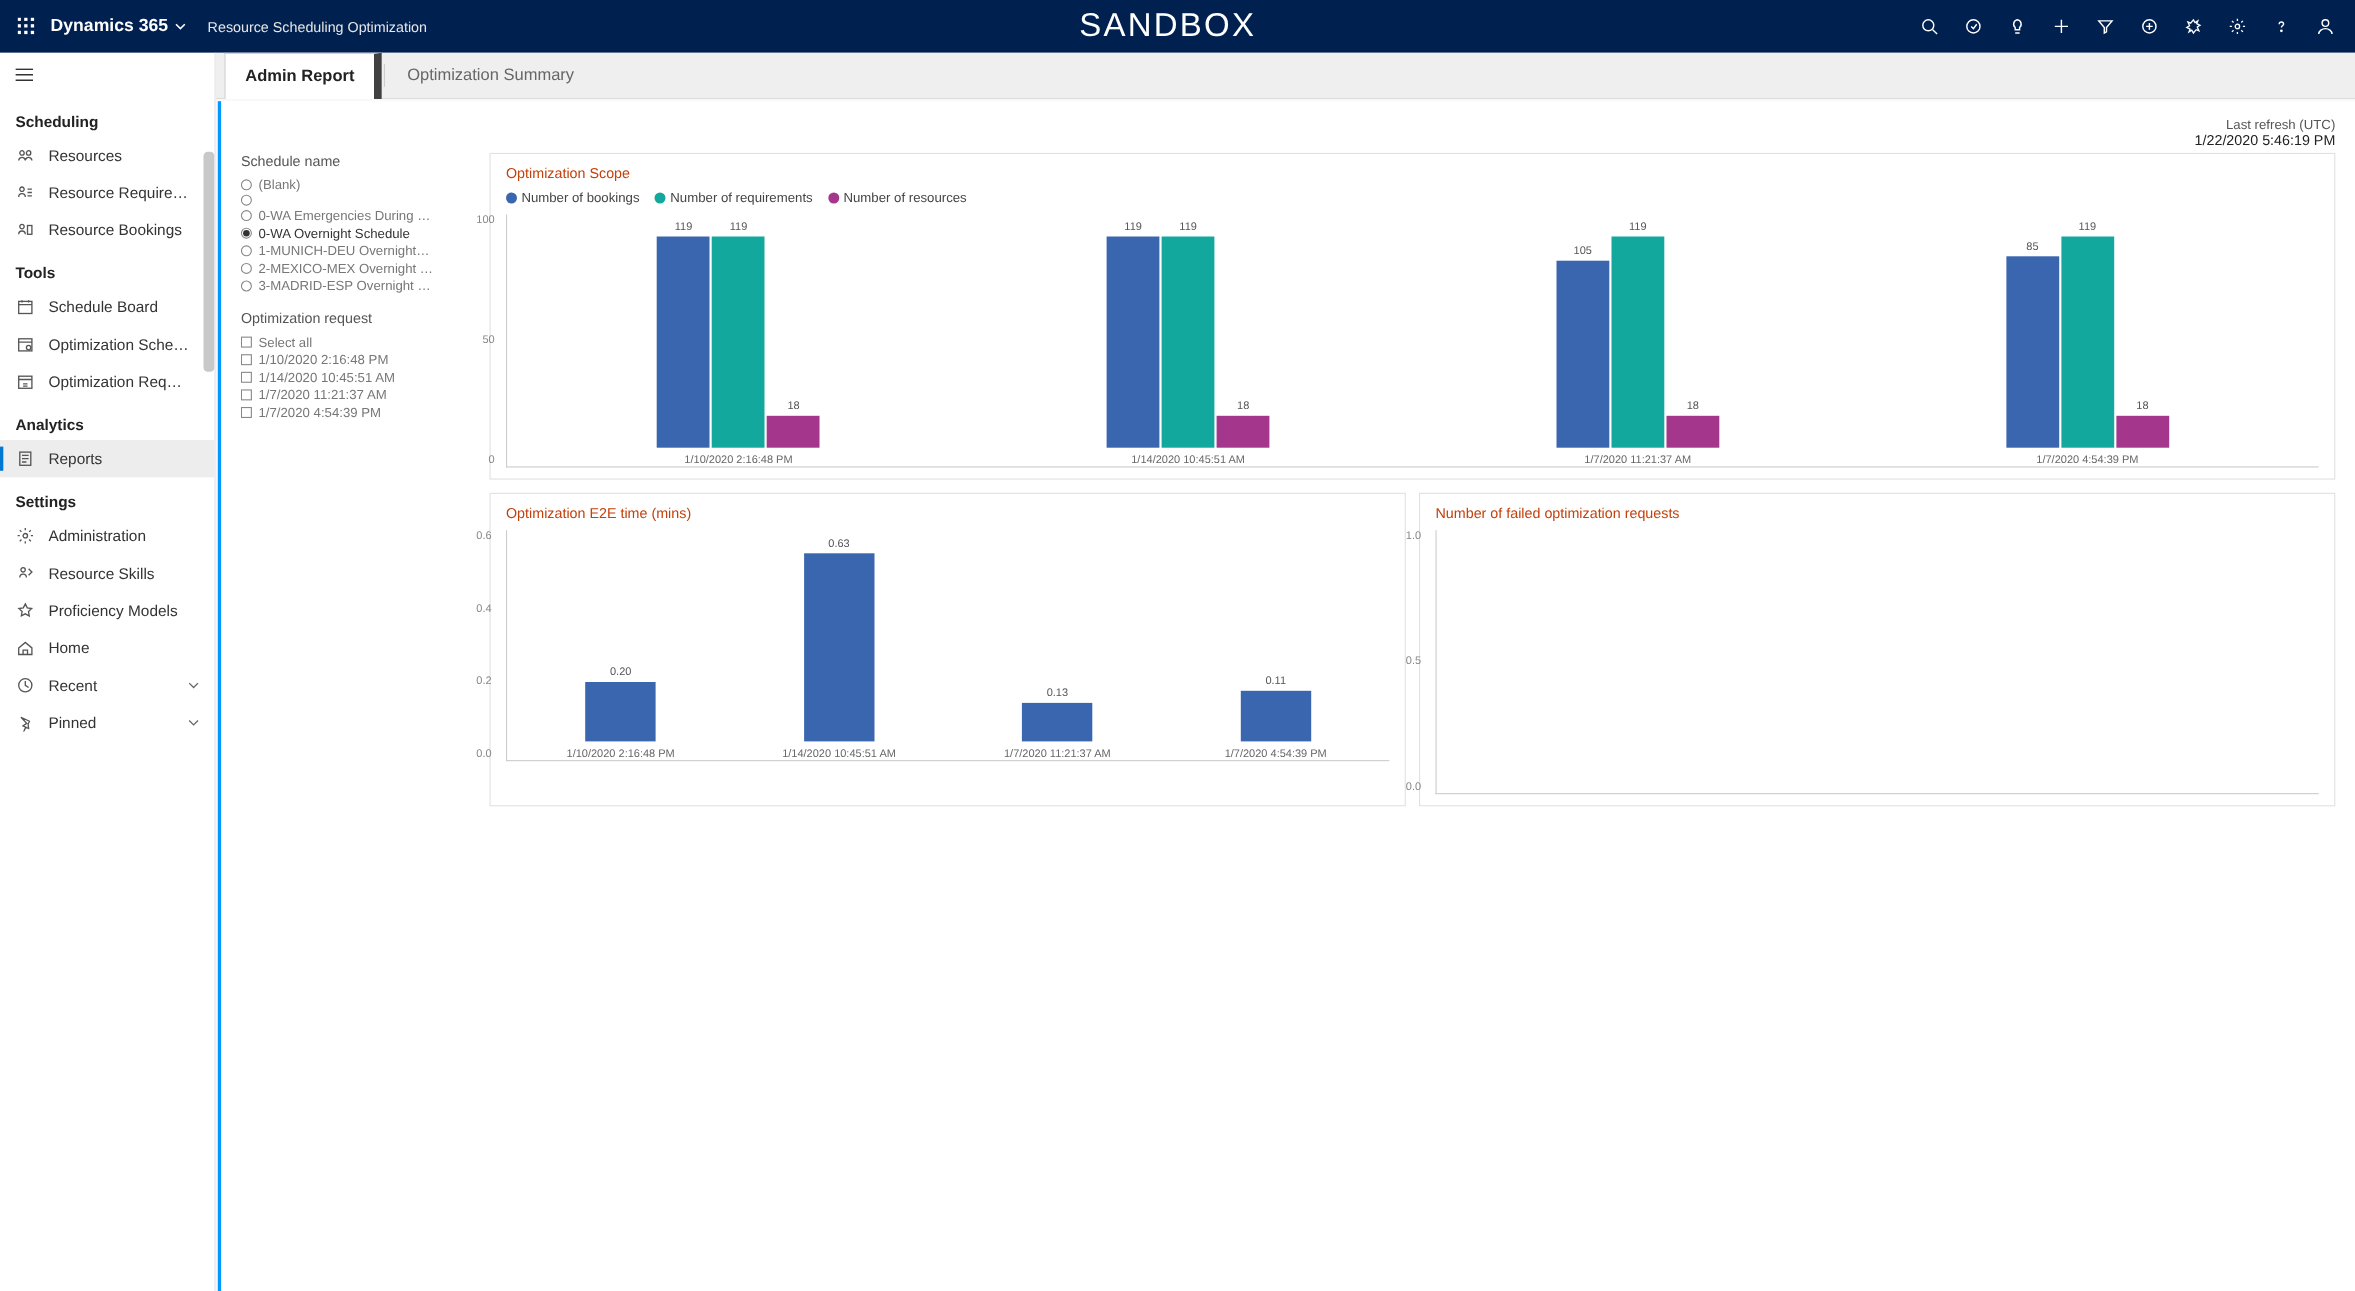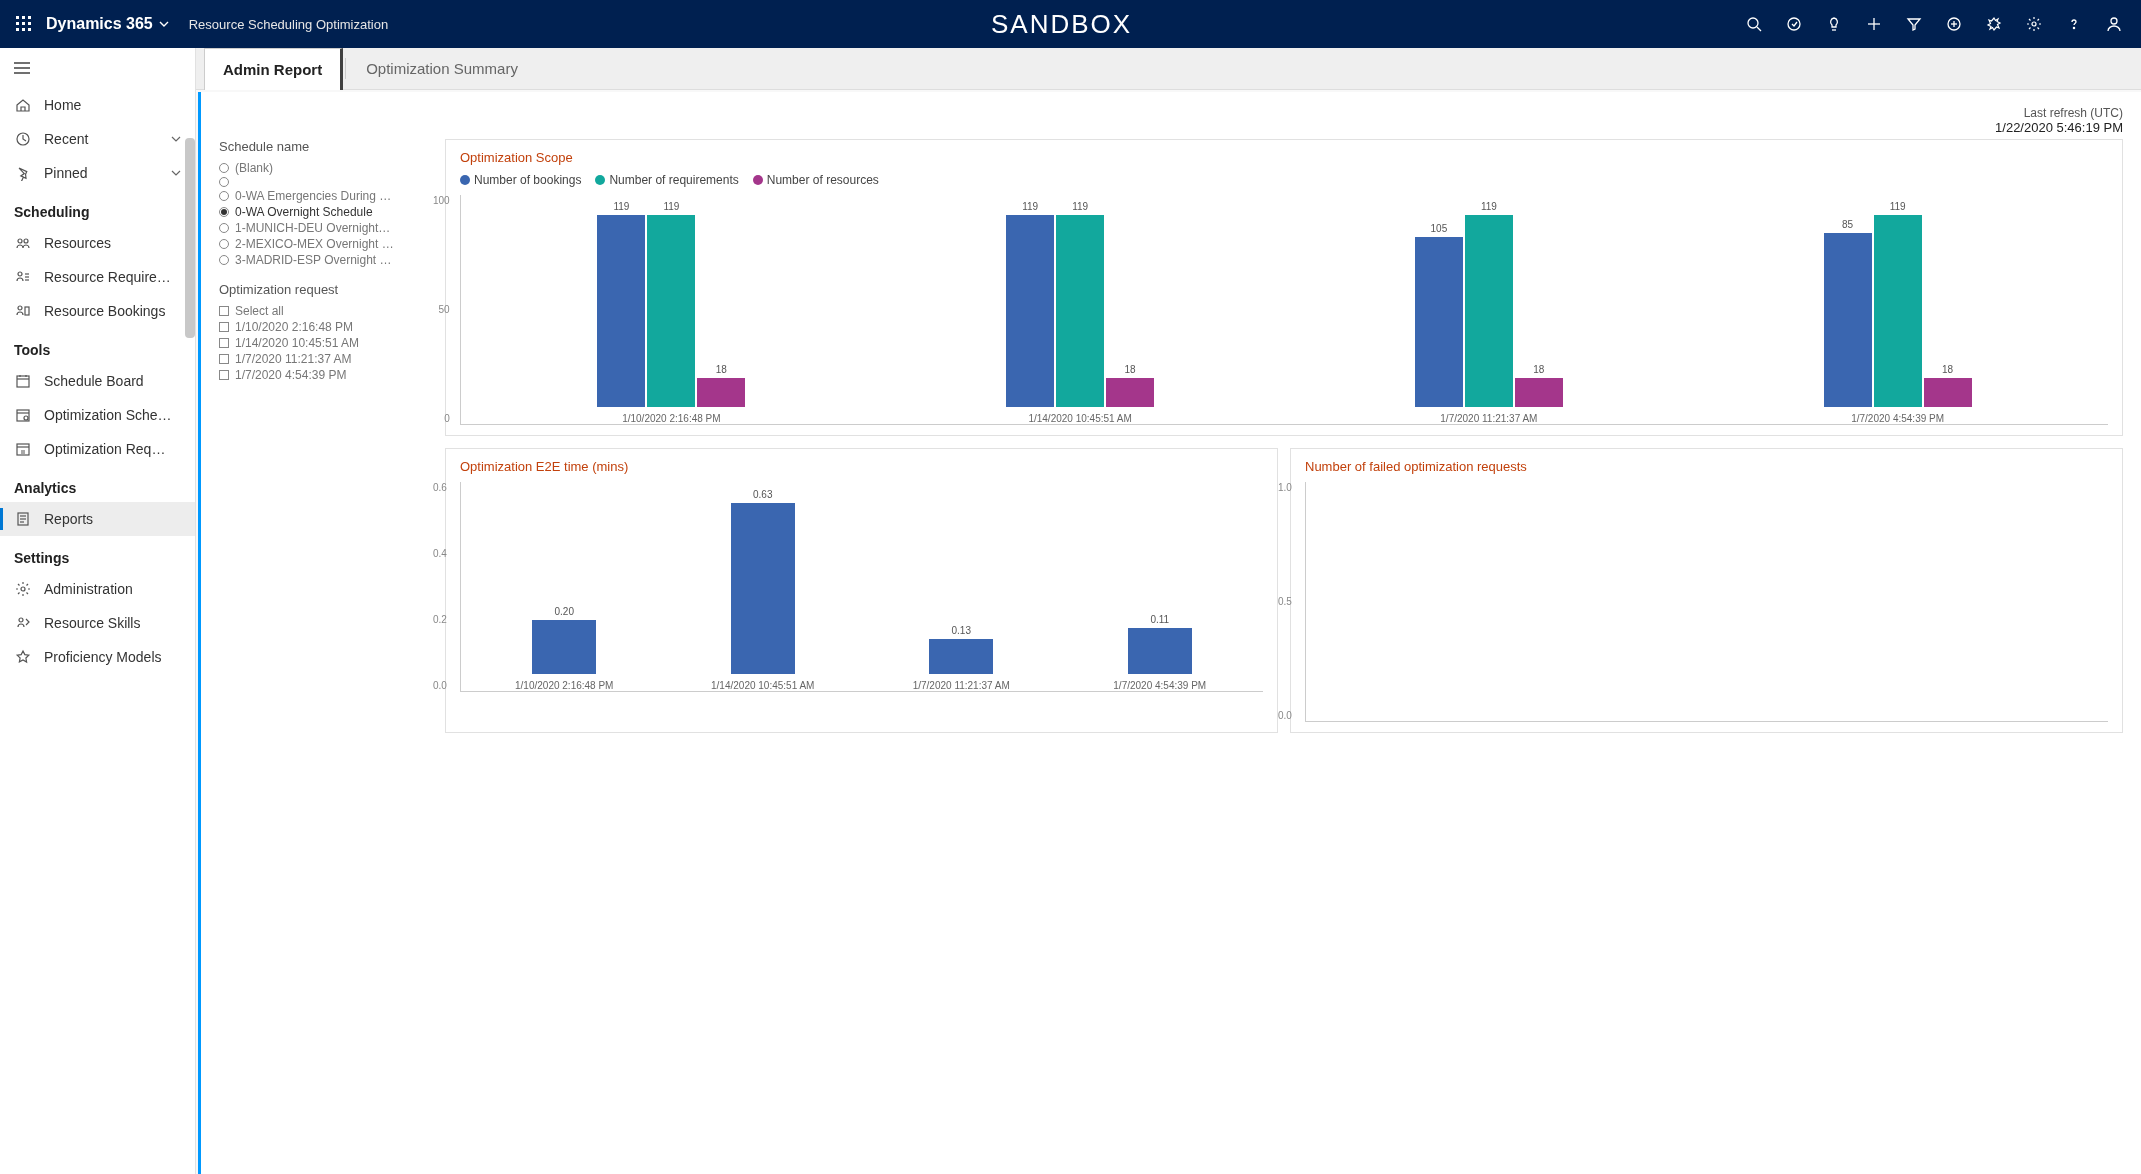--- a/index.html
+++ b/index.html
@@ -1,37 +1,37 @@
 <!DOCTYPE html>
 <html><head>
 <meta charset="utf-8">
 <style>
   * { box-sizing: border-box; margin: 0; padding: 0; font-family: "Segoe UI", Arial, sans-serif; }
   body { background:#fff; color:#333; font-size:13px; overflow:hidden; }
   .topbar { background:#002050; color:#fff; height:48px; display:flex; align-items:center; padding:0 8px; }
   .topbar .waffle { width:32px; height:32px; display:flex; align-items:center; justify-content:center; cursor:pointer; }
   .topbar .brand { font-weight:600; font-size:16px; margin-left:6px; display:flex; align-items:center; gap:6px; cursor:pointer;}
   .topbar .title { margin-left:20px; font-size:13px; color:#e6e6e6; }
-  .topbar .center { flex:1; text-align:center; font-size:26px; letter-spacing:2px; font-weight:300; }
+  .topbar .center { flex:1; text-align:center; font-size:30px; letter-spacing:2px; font-weight:300; }
   .topbar .right { display:flex; gap:2px; }
   .topbar .right button { background:none; border:none; color:#fff; width:38px; height:38px; display:flex; align-items:center; justify-content:center; cursor:pointer;}
   .main { display:flex; height:calc(100vh - 48px); }
   .sidebar { width:196px; border-right:1px solid #e1e1e1; background:#fff; position:relative; overflow-y:auto;}
   .hamburger { height:40px; display:flex; align-items:center; padding-left:14px; cursor:pointer; }
   .nav-item { display:flex; align-items:center; gap:12px; padding:8px 14px; cursor:pointer; font-size:14px; color:#333; position:relative;}
   .nav-item.selected { background:#ededed; }
   .nav-item.selected::before { content:""; position:absolute; left:0; top:6px; bottom:6px; width:3px; background:#0078d4; }
   .nav-item .chev { margin-left:auto; color:#666; }
   .nav-section { padding:14px 14px 6px 14px; font-weight:600; font-size:14px; color:#222; }
   .nav-icon { width:18px; height:18px; display:flex; align-items:center; justify-content:center; color:#555; flex-shrink:0;}
   .scrollthumb { position:absolute; right:0; top:90px; width:10px; height:200px; background:#c8c8c8; border-radius:4px;}
   .content { flex:1; display:flex; flex-direction:column; background:#f8f8f8; overflow:hidden;}
   .tabs { background:#efefef; display:flex; border-bottom:1px solid #ddd; padding-left:8px;}
   .tab { padding:12px 18px; font-size:15px; color:#666; cursor:pointer; position:relative;}
-  .tab.active { background:#fff; color:#222; font-weight:600; border-top:1px solid #ccc; border-left:1px solid #ccc; border-right:3px solid #404040; margin-bottom:-1px;}
+  .tab.active { background:#fff; color:#222; font-weight:600; border-top:1px solid #ccc; border-left:1px solid #ccc; border-right:7px solid #404040; margin-bottom:-1px;}
   .tab-sep { width:1px; background:#ccc; margin:10px 2px;}
   .report { flex:1; background:#fff; margin:2px 0 0 2px; padding:14px 18px; overflow:auto; position:relative; border-left:3px solid #0099ff;}
   .report-top { display:flex; justify-content:space-between; }
   .filters { width:210px; }
   .filter-title { font-size:13px; color:#555; margin-bottom:6px; }
   .filter-list { margin-bottom:14px; }
   .filter-item { display:flex; align-items:center; gap:6px; font-size:12px; color:#777; padding:1px 0; white-space:nowrap; overflow:hidden; text-overflow:ellipsis; cursor:pointer;}
   .filter-item.checked { color:#333; }
   .radio { width:10px; height:10px; border:1px solid #888; border-radius:50%; display:inline-block; position:relative; flex-shrink:0;}
   .radio.on::after { content:""; position:absolute; inset:1px; background:#333; border-radius:50%; }
@@ -155,58 +155,20 @@
 <div class="main">
 
   <div class="sidebar">
     <div class="hamburger">
       <svg width="16" height="12" viewBox="0 0 16 12" stroke="#333" stroke-width="1.4">
           <line x1="0" y1="1" x2="16" y2="1"></line>
           <line x1="0" y1="6" x2="16" y2="6"></line>
           <line x1="0" y1="11" x2="16" y2="11"></line>
         </svg>
     </div>
-    <div id="sidebar-top">
-        <div class="nav-item">
-          <span class="nav-icon">
-            <svg width="16" height="16" viewBox="0 0 16 16" fill="none" stroke="#555" stroke-width="1.2">
-              <path d="M2 8l6-5 6 5v6H2z"></path>
-              <path d="M6 14v-4h4v4"></path>
-            </svg>
-          </span>
-          <span>Home</span>
-        </div>
-        <div class="nav-item">
-          <span class="nav-icon">
-            <svg width="16" height="16" viewBox="0 0 16 16" fill="none" stroke="#555" stroke-width="1.2">
-              <circle cx="8" cy="8" r="6"></circle>
-              <path d="M8 4v4l3 2"></path>
-            </svg>
-          </span>
-          <span>Recent</span>
-          <span class="chev">
-            <svg width="10" height="10" viewBox="0 0 10 10">
-              <path d="M1 3l4 4 4-4" stroke="#666" stroke-width="1.2" fill="none"></path>
-            </svg>
-          </span>
-        </div>
-        <div class="nav-item">
-          <span class="nav-icon">
-            <svg width="16" height="16" viewBox="0 0 16 16" fill="none" stroke="#555" stroke-width="1.2">
-              <path d="M6 2l6 6-2 2-1 4-2-2-4 4 4-4-2-2 4-1z" transform="rotate(-20 8 8)"></path>
-            </svg>
-          </span>
-          <span>Pinned</span>
-          <span class="chev">
-            <svg width="10" height="10" viewBox="0 0 10 10">
-              <path d="M1 3l4 4 4-4" stroke="#666" stroke-width="1.2" fill="none"></path>
-            </svg>
-          </span>
-        </div>
-      </div>
     <div id="sidebar-sections">
         <div class="nav-section">Scheduling</div>
         <div class="nav-item">
           <span class="nav-icon">
             <svg width="16" height="16" viewBox="0 0 16 16" fill="none" stroke="#555" stroke-width="1.2">
               <circle cx="5" cy="6" r="2"></circle>
               <circle cx="11" cy="6" r="2"></circle>
               <path d="M2 13c0-2 2-3 3-3s3 1 3 3M8 13c0-2 2-3 3-3s3 1 3 3"></path>
             </svg>
           </span>
@@ -298,20 +260,58 @@
           </span>
           <span>Resource Skills</span>
         </div>
         <div class="nav-item">
           <span class="nav-icon">
             <svg width="16" height="16" viewBox="0 0 16 16" fill="none" stroke="#555" stroke-width="1.2">
               <path d="M8 2l1.8 3.6 4 .6-2.9 2.8.7 4L8 11l-3.6 1.9.7-4L2.2 6.2l4-.6z"></path>
             </svg>
           </span>
           <span>Proficiency Models</span>
+        </div>
+      </div>
+    <div id="sidebar-top">
+        <div class="nav-item">
+          <span class="nav-icon">
+            <svg width="16" height="16" viewBox="0 0 16 16" fill="none" stroke="#555" stroke-width="1.2">
+              <path d="M2 8l6-5 6 5v6H2z"></path>
+              <path d="M6 14v-4h4v4"></path>
+            </svg>
+          </span>
+          <span>Home</span>
+        </div>
+        <div class="nav-item">
+          <span class="nav-icon">
+            <svg width="16" height="16" viewBox="0 0 16 16" fill="none" stroke="#555" stroke-width="1.2">
+              <circle cx="8" cy="8" r="6"></circle>
+              <path d="M8 4v4l3 2"></path>
+            </svg>
+          </span>
+          <span>Recent</span>
+          <span class="chev">
+            <svg width="10" height="10" viewBox="0 0 10 10">
+              <path d="M1 3l4 4 4-4" stroke="#666" stroke-width="1.2" fill="none"></path>
+            </svg>
+          </span>
+        </div>
+        <div class="nav-item">
+          <span class="nav-icon">
+            <svg width="16" height="16" viewBox="0 0 16 16" fill="none" stroke="#555" stroke-width="1.2">
+              <path d="M6 2l6 6-2 2-1 4-2-2-4 4 4-4-2-2 4-1z" transform="rotate(-20 8 8)"></path>
+            </svg>
+          </span>
+          <span>Pinned</span>
+          <span class="chev">
+            <svg width="10" height="10" viewBox="0 0 10 10">
+              <path d="M1 3l4 4 4-4" stroke="#666" stroke-width="1.2" fill="none"></path>
+            </svg>
+          </span>
         </div>
       </div>
     <div class="scrollthumb"></div>
   </div>
 
   <div class="content">
     <div class="tabs" id="tabs">
         <div class="tab active">Admin Report</div>
         <div class="tab-sep"></div>
         <div class="tab">Optimization Summary</div>

